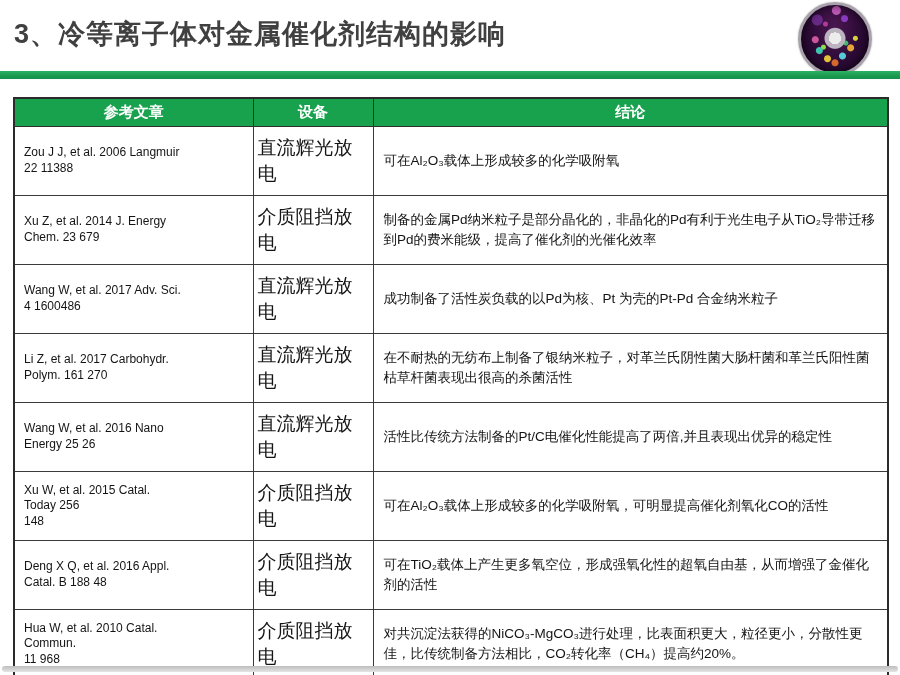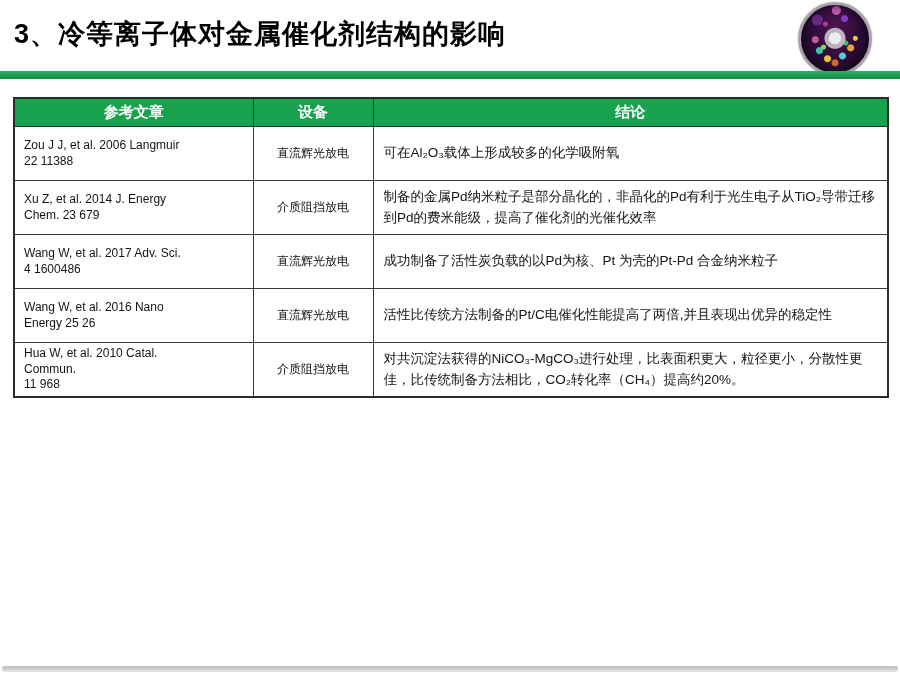--- a/index.html
+++ b/index.html
@@ -3,21 +3,21 @@
 <meta charset="utf-8">
 <style>
   html,body{margin:0;padding:0;}
   body{
     width:900px;height:675px;position:relative;overflow:hidden;
     background:#ffffff;
     font-family:"Liberation Sans","DejaVu Sans",sans-serif;
   }
   .slide-title{
     position:absolute;top:16px;left:14px;
-    font-size:27px;font-weight:bold;color:#000000;letter-spacing:1px;
+    font-size:27px;font-weight:bold;color:#404040;letter-spacing:1px;
   }
   .title-rule{
     position:absolute;top:71px;left:0;width:900px;height:8px;
     background:linear-gradient(180deg,#2db263 0%,#1a9a4f 60%,#17914a 100%);
   }
   .logo{
     position:absolute;top:2px;left:798px;width:68px;height:68px;border-radius:50%;
     border:3px solid #a8a2aa;
     box-shadow:inset 0 0 10px rgba(0,0,0,.65), 0 0 2px rgba(0,0,0,.3);
     background:
@@ -45,21 +45,21 @@
   .ref-table th{
     background:#18a24e;color:#ffffff;
     font-size:15px;font-weight:bold;text-align:center;
     border:1px solid #2f2f2f;height:27px;padding:0;
   }
   .ref-table td{
     border:1px solid #3a3a3a;background:#ffffff;color:#141414;
     vertical-align:middle;
   }
   td.ref-cell{font-size:12px;padding:2px 4px 2px 9px;white-space:pre-line;line-height:1.3;}
-  td.dev-cell{font-size:12px;text-align:center;padding:18px 4px;}
+  td.dev-cell{font-size:19px;padding:8px 4px;}
   td.con-cell{font-size:13.5px;padding:3px 10px;line-height:1.5;}
   tbody tr:nth-child(1){height:50px;}
   tbody tr:nth-child(2){height:37px;}
   tbody tr:nth-child(3){height:44px;}
   tbody tr:nth-child(4){height:48px;}
   tbody tr:nth-child(5){height:48px;}
   tbody tr:nth-child(6){height:47px;}
   tbody tr:nth-child(7){height:65px;}
   tbody tr:nth-child(8){height:55px;}
   tbody tr:nth-child(9){height:72px;}
@@ -102,24 +102,43 @@
       <td class="dev-cell">介质阻挡放电</td>
       <td class="con-cell">制备的金属Pd纳米粒子是部分晶化的，非晶化的Pd有利于光生电子从TiO₂导带迁移到Pd的费米能级，提高了催化剂的光催化效率</td>
     </tr>
     <tr>
       <td class="ref-cell">Wang W, et al. 2017 Adv. Sci.
 4 1600486</td>
       <td class="dev-cell">直流辉光放电</td>
       <td class="con-cell">成功制备了活性炭负载的以Pd为核、Pt 为壳的Pt-Pd 合金纳米粒子</td>
     </tr>
     <tr>
+      <td class="ref-cell">Li Z, et al. 2017 Carbohydr.
+Polym. 161 270</td>
+      <td class="dev-cell">直流辉光放电</td>
+      <td class="con-cell">在不耐热的无纺布上制备了银纳米粒子，对革兰氏阴性菌大肠杆菌和革兰氏阳性菌枯草杆菌表现出很高的杀菌活性</td>
+    </tr>
+    <tr>
       <td class="ref-cell">Wang W, et al. 2016 Nano
 Energy 25 26</td>
       <td class="dev-cell">直流辉光放电</td>
       <td class="con-cell">活性比传统方法制备的Pt/C电催化性能提高了两倍,并且表现出优异的稳定性</td>
+    </tr>
+    <tr>
+      <td class="ref-cell">Xu W, et al. 2015 Catal.
+Today 256
+148</td>
+      <td class="dev-cell">介质阻挡放电</td>
+      <td class="con-cell">可在Al₂O₃载体上形成较多的化学吸附氧，可明显提高催化剂氧化CO的活性</td>
+    </tr>
+    <tr>
+      <td class="ref-cell">Deng X Q, et al. 2016 Appl.
+Catal. B 188 48</td>
+      <td class="dev-cell">介质阻挡放电</td>
+      <td class="con-cell">可在TiO₂载体上产生更多氧空位，形成强氧化性的超氧自由基，从而增强了金催化剂的活性</td>
     </tr>
     <tr>
       <td class="ref-cell">Hua W, et al. 2010 Catal.
 Commun.
 11 968</td>
       <td class="dev-cell">介质阻挡放电</td>
       <td class="con-cell">对共沉淀法获得的NiCO₃-MgCO₃进行处理，比表面积更大，粒径更小，分散性更佳，比传统制备方法相比，CO₂转化率（CH₄）提高约20%。</td>
     </tr>
   </tbody>
 </table>

